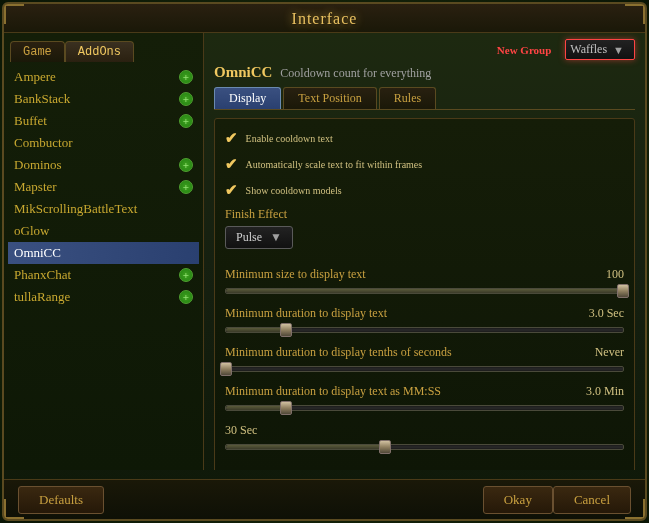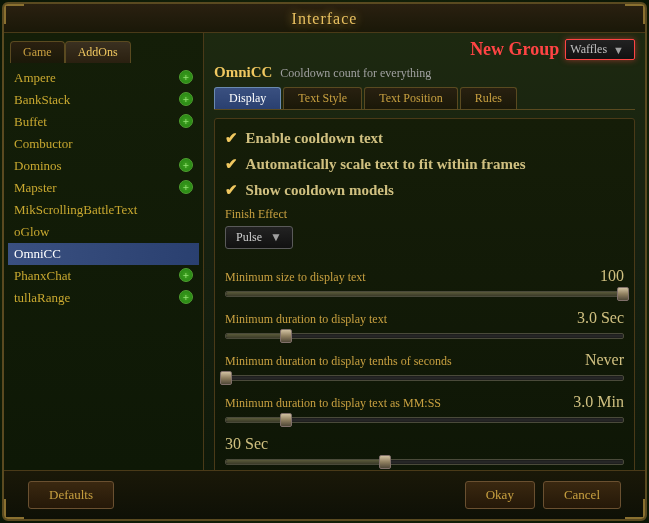--- a/index.html
+++ b/index.html
@@ -73,35 +73,36 @@
 
     .sidebar-tab {
       padding: 3px 12px;
       font-size: 12px;
       cursor: pointer;
       border-radius: 4px 4px 0 0;
       border: 1px solid #5a4a20;
       color: #c8a040;
       background: linear-gradient(180deg, #2a2010 0%, #1a1808 100%);
       border-bottom: none;
+      font-family: Liberation Mono, monospace;
     }
 
     .sidebar-tab.active {
       background: linear-gradient(180deg, #3a3020 0%, #2a2010 100%);
       color: #f0c860;
     }
 
     .addon-list {
       list-style: none;
       padding: 0 4px;
     }
 
     .addon-item {
       display: flex;
-      align-items: flex-start;
+      align-items: center;
       justify-content: space-between;
       padding: 3px 6px;
       cursor: pointer;
       color: #c8a830;
       font-size: 13px;
     }
 
     .addon-item.selected {
       background: linear-gradient(90deg, #3a5080 0%, #2a4070 100%);
       color: #ffffff;
@@ -132,23 +133,23 @@
     
     .new-group-section {
       display: flex;
       align-items: center;
       justify-content: flex-end;
       margin-bottom: 4px;
     }
 
     .new-group-label {
       color: #ff4444;
-      font-size: 18px;
+      font-size: 11px;
       font-weight: bold;
-      margin-right: 6px;
+      margin-right: 14px;
     }
 
     .new-group-dropdown {
       display: flex;
       align-items: center;
       border: 1px solid #ff4444;
       border-radius: 2px;
       padding: 2px 4px;
       background: linear-gradient(180deg, #222222 0%, #111111 100%);
       box-shadow: 0 0 6px rgba(255,68,68,0.5);
@@ -226,22 +227,21 @@
 
     .checkmark {
       color: #f0c860;
       font-size: 15px;
       margin-right: 8px;
       font-weight: bold;
     }
 
     .checkbox-label {
       color: #d0c080;
-      font-size: 15px;
-      font-weight: bold;
+      font-size: 10px;
     }
 
     
     .section-label {
       color: #c8a040;
       font-size: 12px;
       margin-bottom: 4px;
       margin-top: 4px;
     }
 
@@ -280,21 +280,21 @@
       margin-bottom: 2px;
     }
 
     .slider-label {
       color: #c8a040;
       font-size: 12px;
     }
 
     .slider-value {
       color: #d0c080;
-      font-size: 16px;
+      font-size: 12px;
     }
 
     .slider-track {
       position: relative;
       height: 14px;
       display: flex;
       align-items: center;
     }
 
     .track-bg {
@@ -326,27 +326,27 @@
       top: 50%;
       margin-top: -7px;
     }
 
     
     .bottom-bar {
       position: absolute;
       bottom: 0;
       left: 0;
       right: 0;
-      height: 49px;
+      height: 40px;
       border-top: 1px solid #4a3a18;
       background: linear-gradient(180deg, #1a1808 0%, #0e1006 100%);
       display: flex;
       align-items: center;
       justify-content: space-between;
-      padding: 0 24px;
+      padding: 0 14px;
     }
 
     .btn {
       padding: 5px 20px;
       font-size: 13px;
       cursor: pointer;
       border-radius: 3px;
       border: 1px solid;
       font-family: 'Times New Roman', serif;
     }
@@ -364,21 +364,21 @@
     }
 
     .btn-cancel {
       background: linear-gradient(180deg, #3a2810 0%, #251808 100%);
       border-color: #6a5030;
       color: #c8a040;
     }
 
     .btn-right-group {
       display: flex;
-      gap: 8px;
+      gap: 0;
     }
 
     
     .corner-tl, .corner-tr, .corner-bl, .corner-br {
       position: absolute;
       width: 20px;
       height: 20px;
       z-index: 10;
     }
     .corner-tl { top: 0; left: 0; border-top: 2px solid #8a7030; border-left: 2px solid #8a7030; }
@@ -461,21 +461,20 @@
         </div>
       </div>
 
       <div class="addon-header">
         <span class="addon-name">OmniCC</span>
         <span class="addon-desc">Cooldown count for everything</span>
       </div>
 
       <div class="panel-tabs" id="panel-tabs">
           <div class="panel-tab active">Display</div>
-          <div class="panel-tab">Text Style</div>
           <div class="panel-tab">Text Position</div>
           <div class="panel-tab">Rules</div>
         </div>
 
       <div class="settings-panel">
 
         <div id="checkboxes-container">
             <div class="checkbox-row">
               <span class="checkmark">✔</span>
               <span class="checkbox-label">Enable cooldown text</span>

